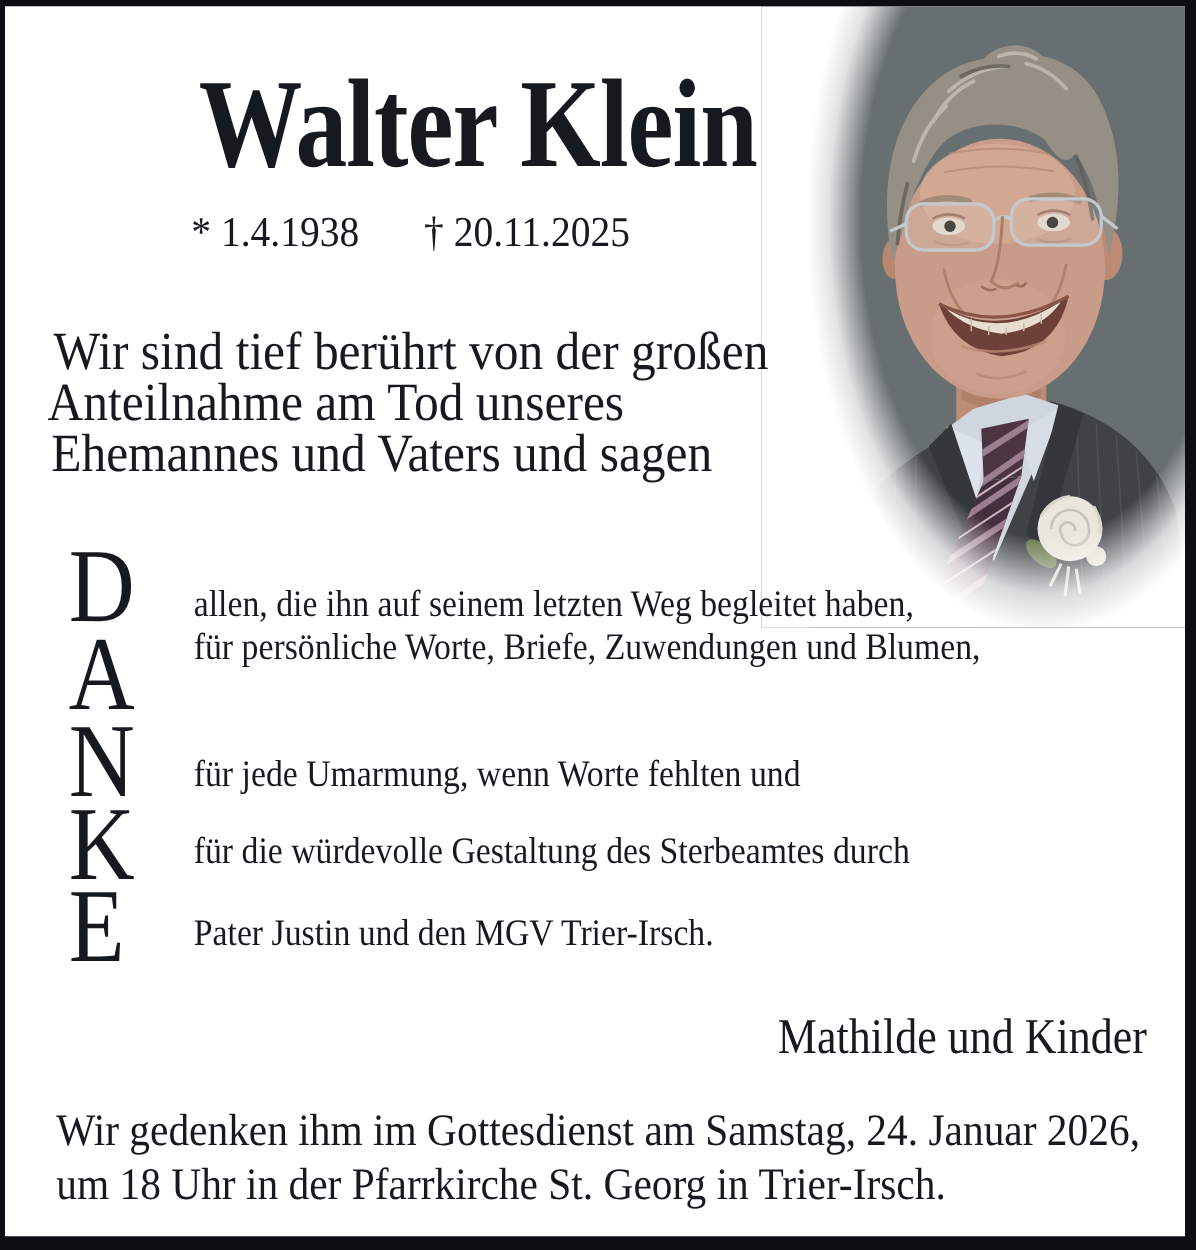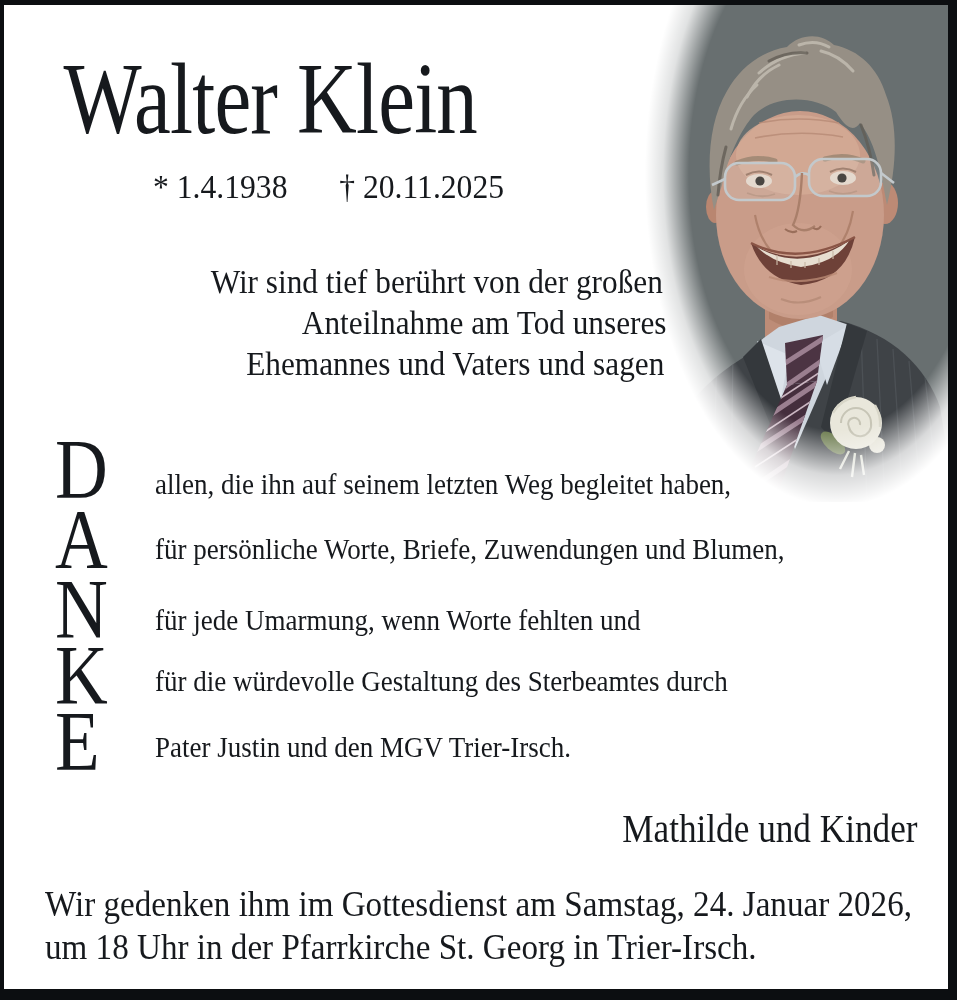--- a/index.html
+++ b/index.html
@@ -6,36 +6,36 @@
   body{
     width:957px;height:1000px;position:relative;background:#ffffff;
     font-family:"Liberation Serif","DejaVu Serif",serif;color:#16191d;
     overflow:hidden;
   }
   .frame{
     position:absolute;inset:0;box-sizing:border-box;z-index:9;pointer-events:none;
     border-style:solid;border-color:#0c0e11;border-width:5px 9px 11px 4px;
   }
   .photo{position:absolute;top:5px;right:9px;width:339px;height:497px;z-index:1;}
-  .name-block{position:absolute;left:18px;top:49px;width:622px;text-align:left;z-index:3;}
+  .name-block{position:absolute;left:32px;top:49px;width:622px;text-align:right;z-index:3;font-weight:bold;}
   .name{display:inline-block;font-size:101px;line-height:1;letter-spacing:-1px;
         transform:scaleX(0.82);transform-origin:center;white-space:nowrap;}
   .dates{position:absolute;left:18px;top:170px;width:622px;text-align:center;
          font-size:34px;line-height:1;z-index:3;white-space:nowrap;font-family:Liberation Serif, serif;}
   .dates .birth{display:inline-block;transform:scaleX(0.93);margin-right:40px;}
   .dates .death{display:inline-block;transform:scaleX(0.93);}
-  .intro{position:absolute;left:32px;top:261px;width:650px;text-align:right;
-         font-size:34px;line-height:41px;z-index:3;}
+  .intro{position:absolute;left:18px;top:261px;width:650px;text-align:left;
+         font-size:43px;line-height:41px;z-index:3;}
   .intro .ln{display:inline-block;transform:scaleX(0.92);white-space:nowrap;}
   .danke-letter{position:absolute;left:55px;font-size:84px;line-height:1;z-index:3;}
   .danke-letter .glyph{display:inline-block;transform:scaleX(0.87);transform-origin:left center;}
   .l0{top:428px}.l1{top:498px}.l2{top:568px}.l3{top:634px}.l4{top:700px}
   .thanks-line{position:absolute;left:155px;font-size:30px;line-height:40px;z-index:3;white-space:nowrap;}
   .thanks-line .txt{display:inline-block;transform:scaleX(0.90);transform-origin:left center;}
-  .t0{top:464px}.t1{top:529px}.t2{top:600px}.t3{top:661px}.t4{top:727px}
+  .t0{top:464px}.t1{top:498px}.t2{top:600px}.t3{top:661px}.t4{top:727px}
   .signature{position:absolute;right:40px;top:809px;font-size:40px;line-height:1;z-index:3;white-space:nowrap;text-align:center;}
   .signature .txt{display:inline-block;transform:scaleX(0.88);transform-origin:right center;}
   .memorial{position:absolute;left:45px;top:883px;font-size:36px;line-height:43px;z-index:3;}
   .memorial .ln{display:block;white-space:nowrap;}
   .memorial .ln span{display:inline-block;transform:scaleX(0.92);transform-origin:left center;}
 </style>
 </head>
 <body>
 
 <div class="photo">

